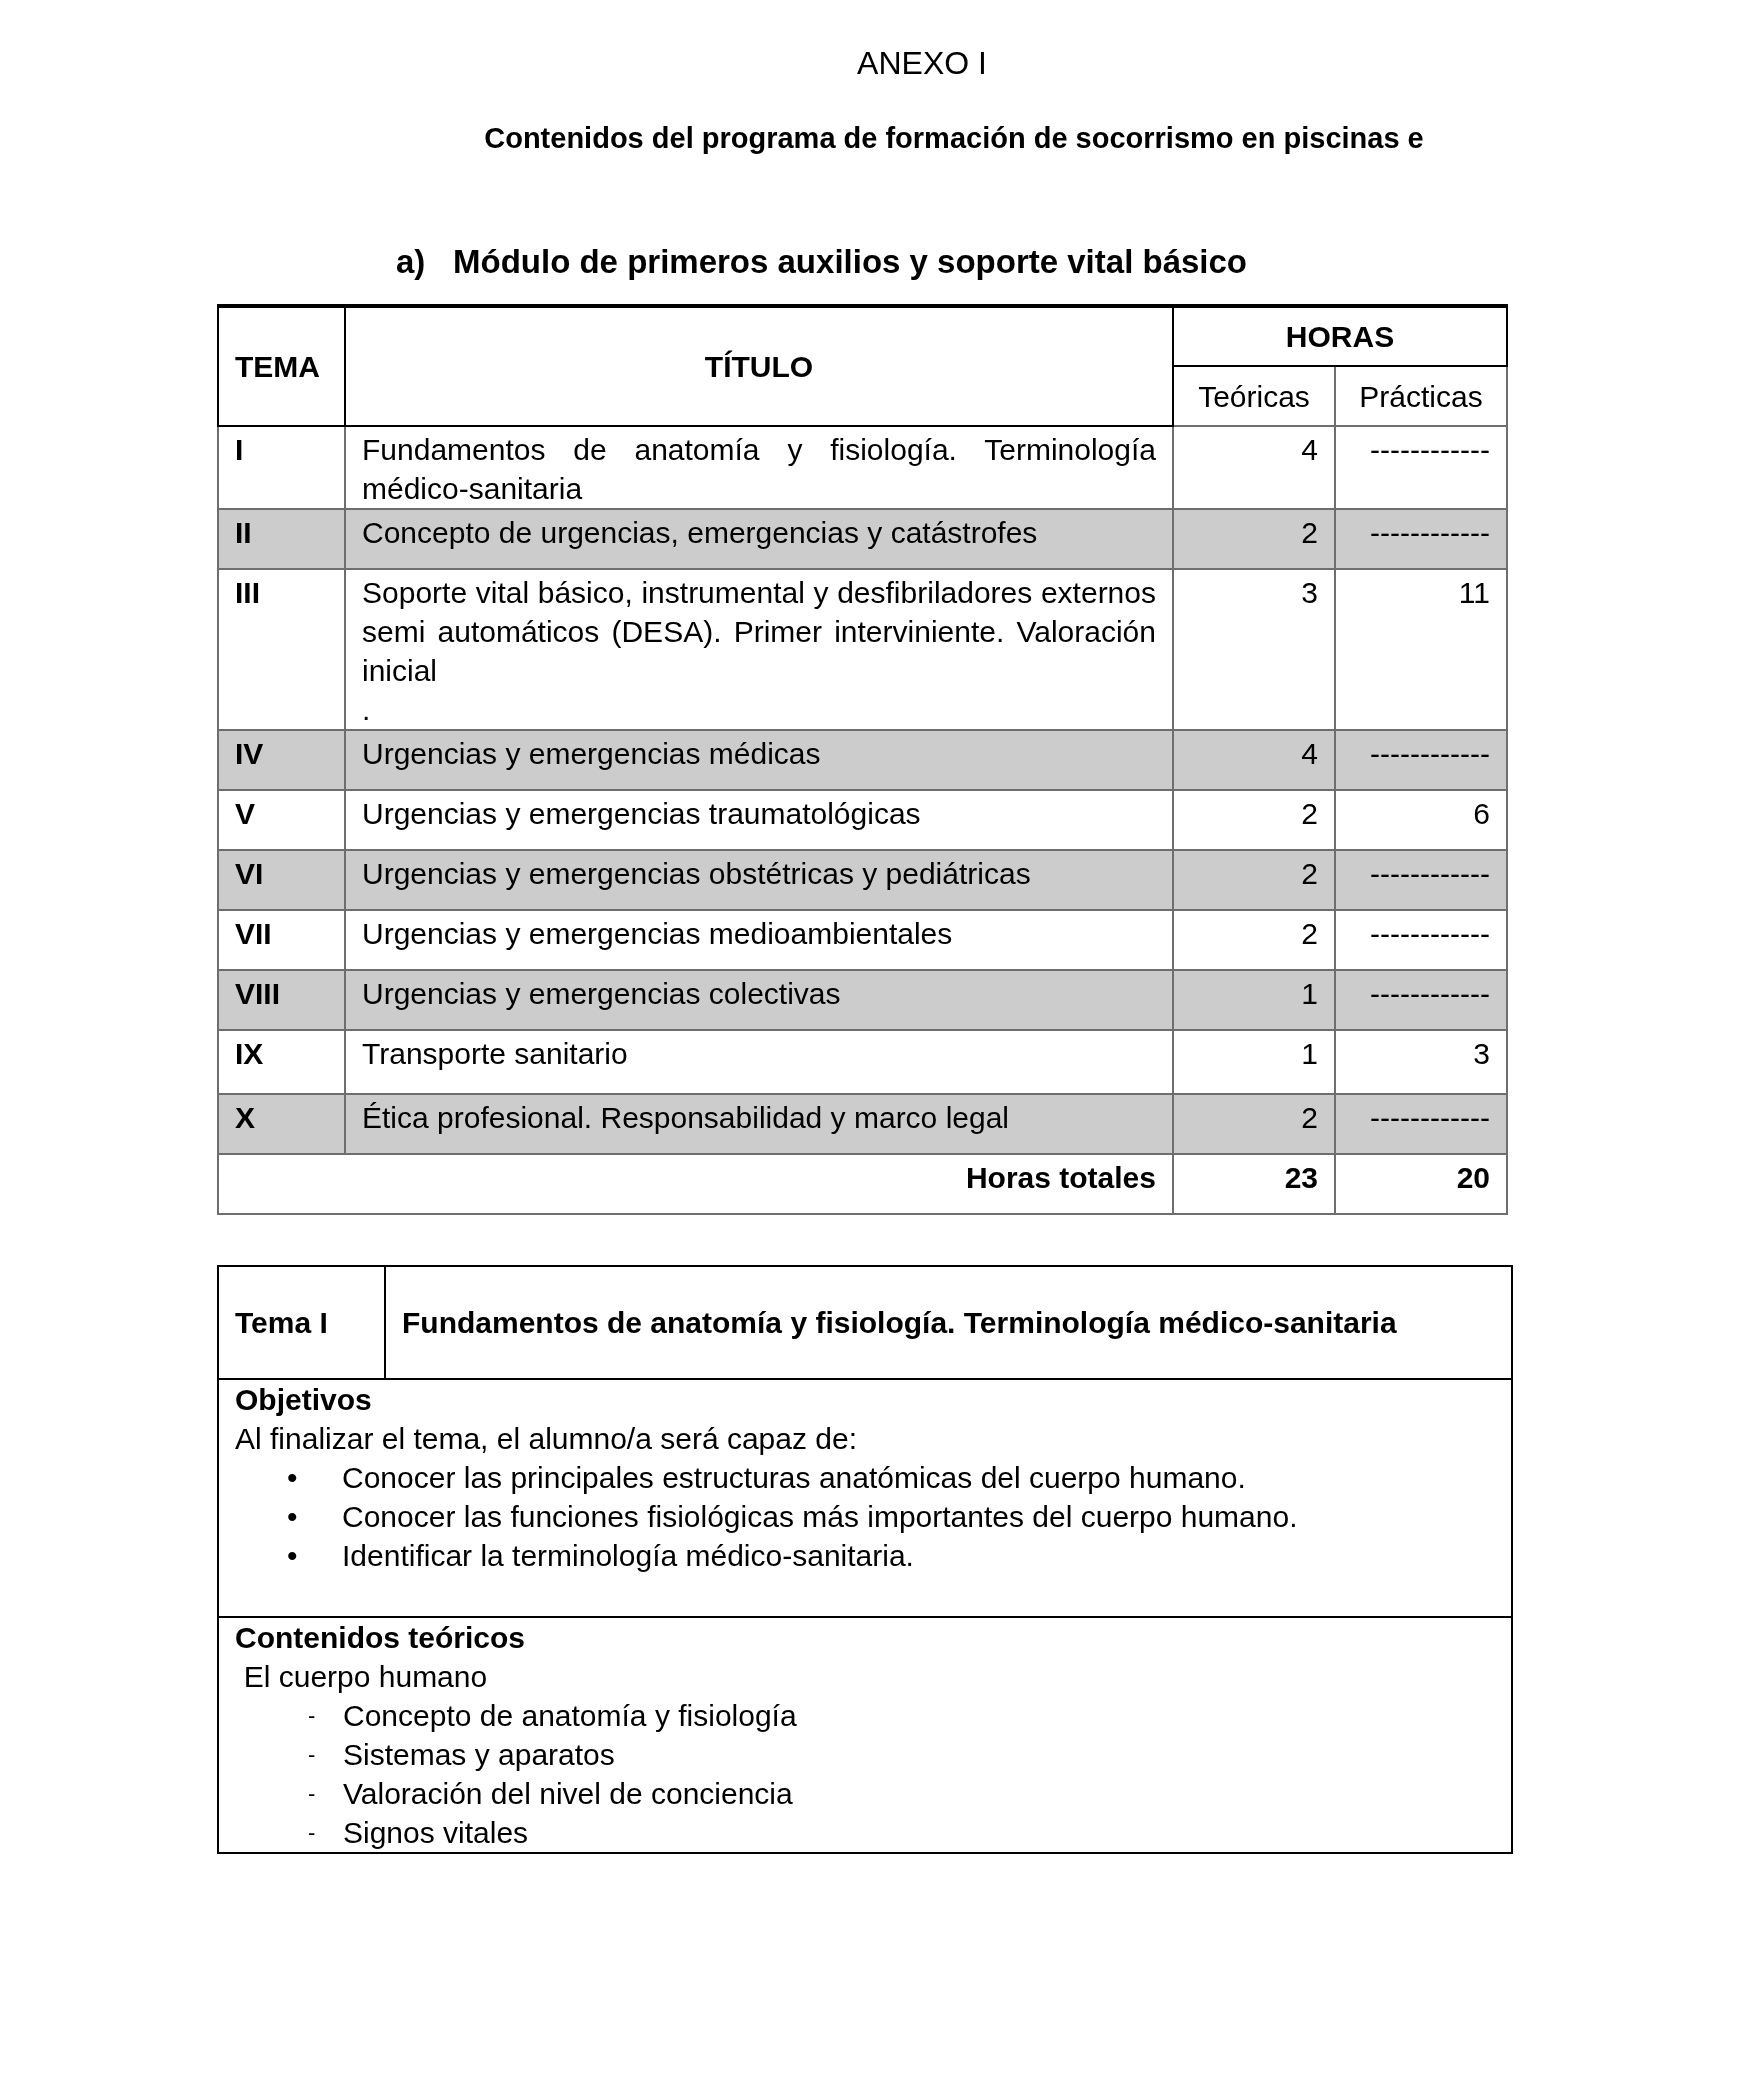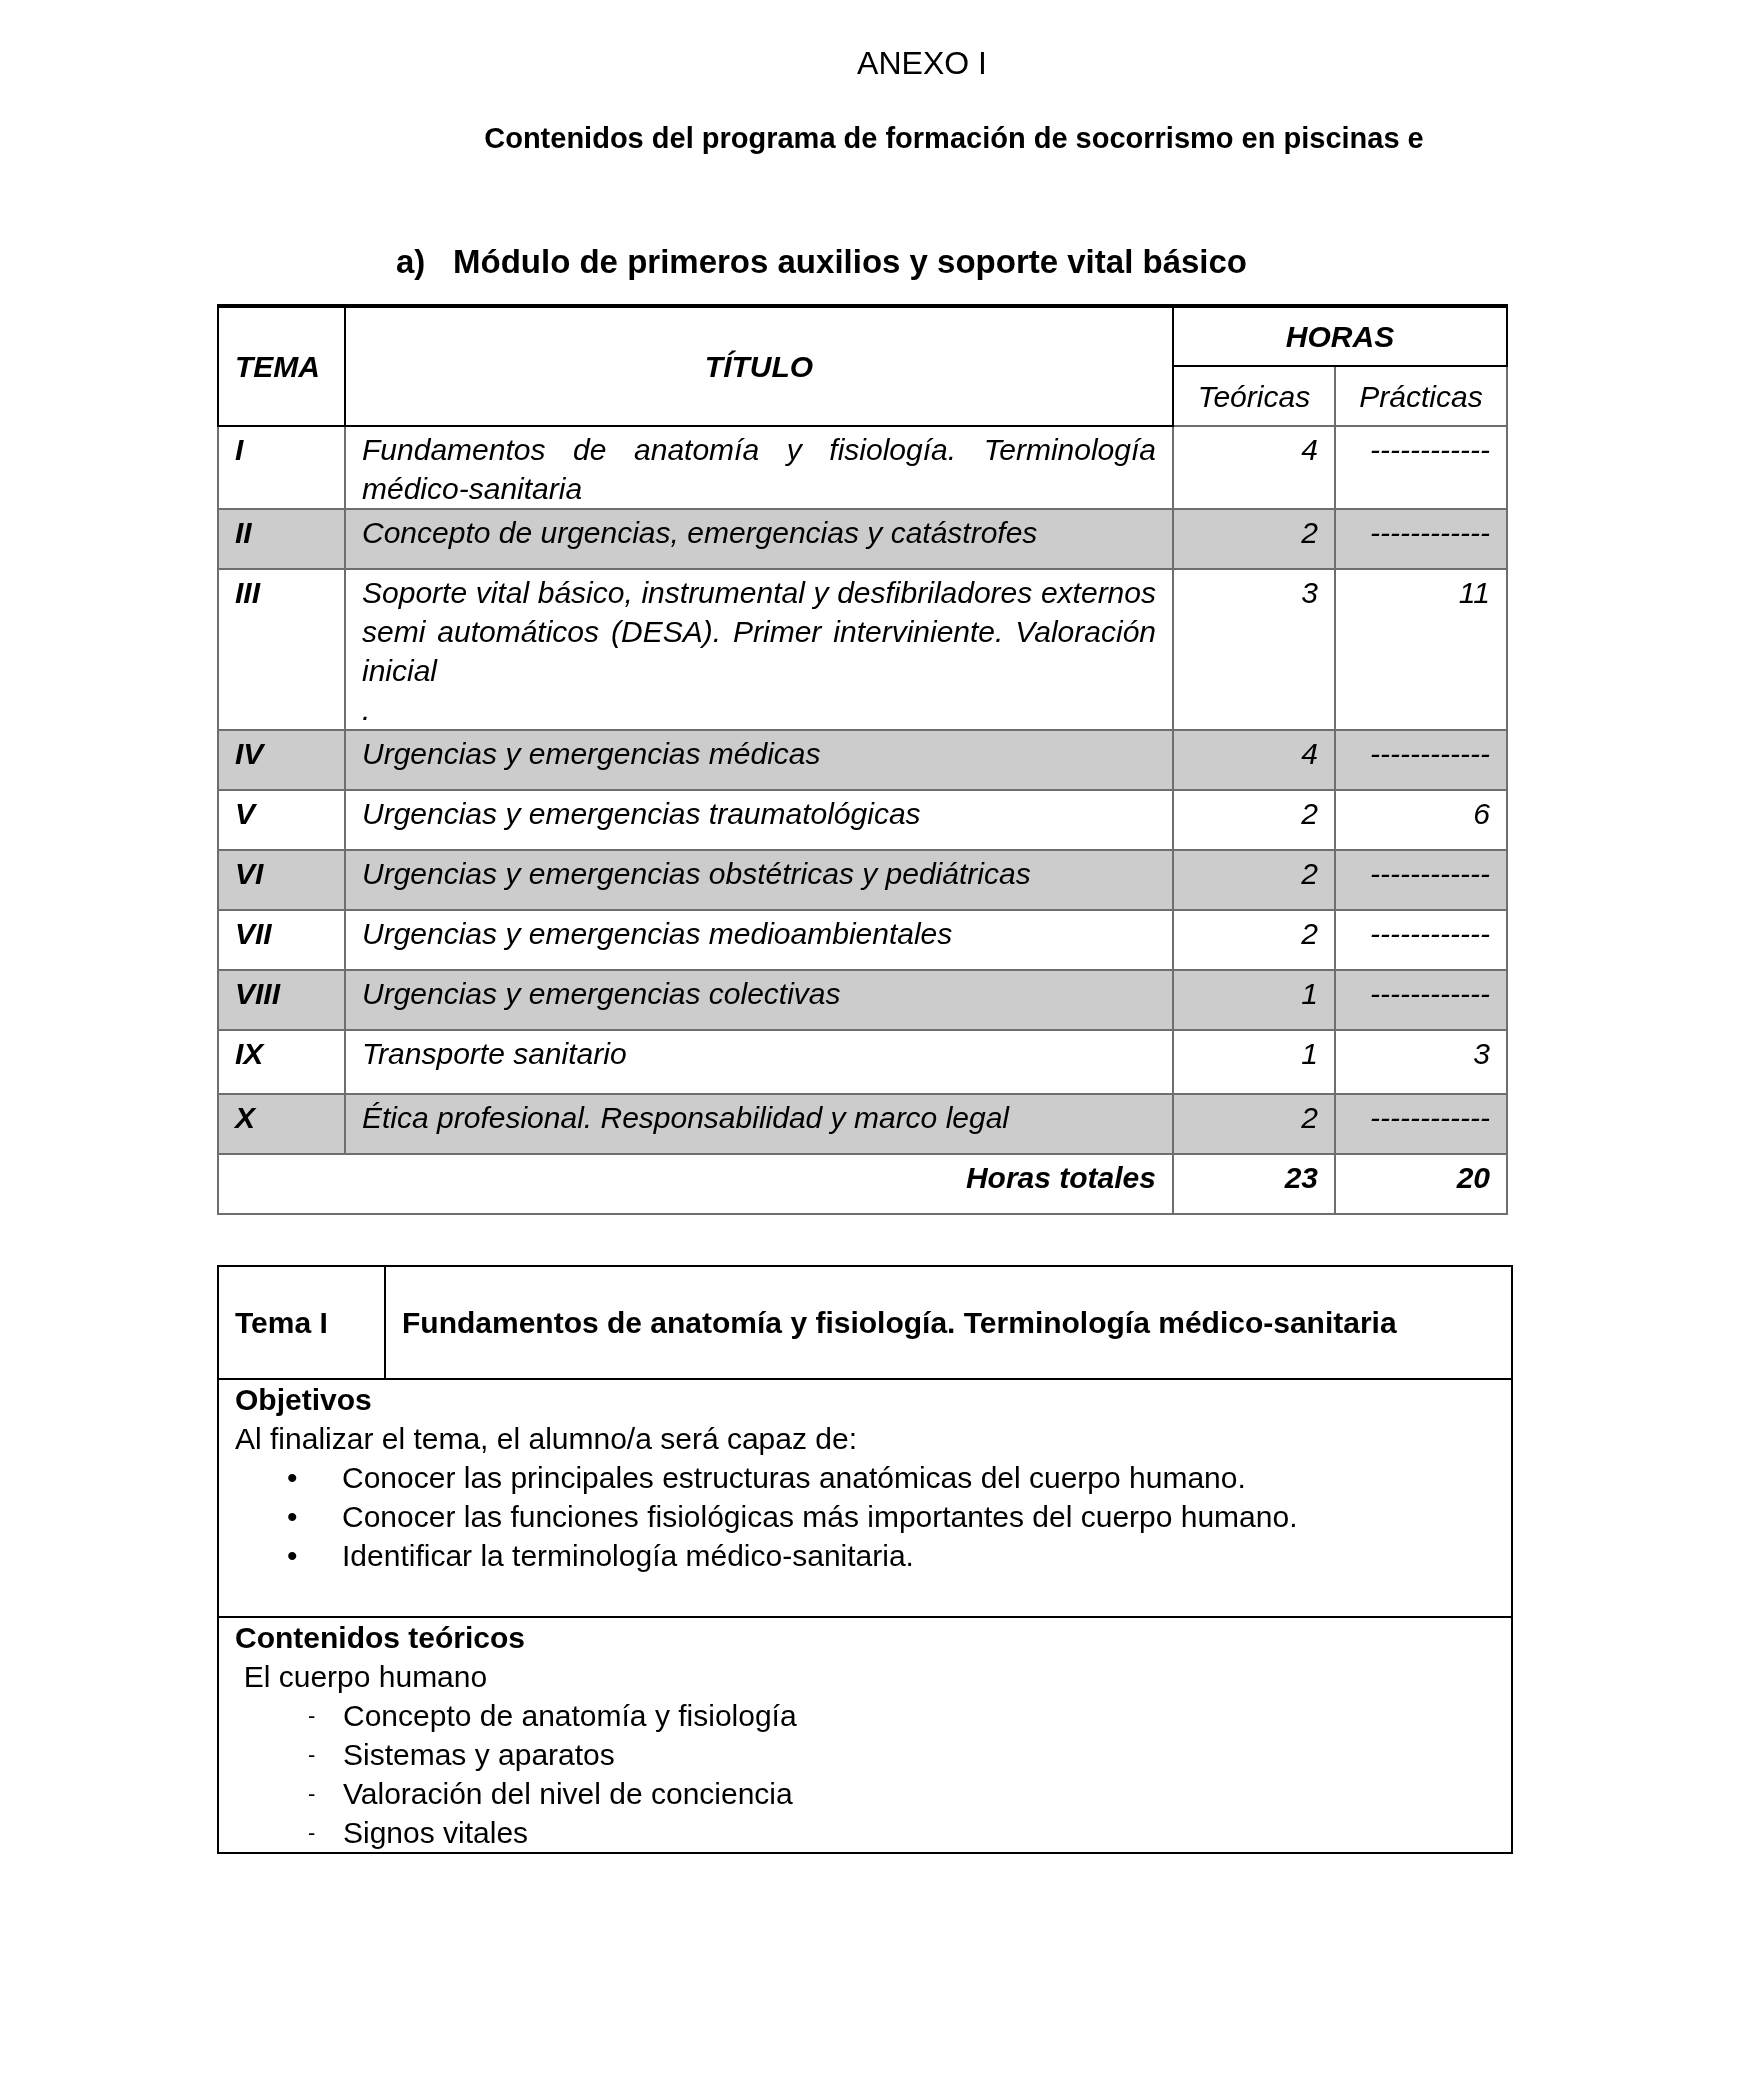--- a/index.html
+++ b/index.html
@@ -4,21 +4,21 @@
 <style>
   html, body { margin:0; padding:0; background:#ffffff; }
   body { width:1756px; height:2077px; position:relative; font-family:"Liberation Sans", sans-serif; color:#000; overflow:hidden; }
   .abs { position:absolute; }
   .anexo { left:0; width:1844px; top:45px; text-align:center; font-size:32px; }
   .title { left:306px; width:1296px; top:115px; text-align:center; font-size:29px; font-weight:bold; line-height:46px; }
   .subtitle { left:356px; top:243px; font-size:33px; font-weight:bold;margin-left:40px; }
   .subtitle .lbl { display:inline-block; width:57px; }
 
   table { border-collapse:collapse; table-layout:fixed; }
-  .t1 { position:absolute; left:217px; top:304px; width:1289px; font-size:30px;font-style:italic; }
+  .t1 { position:absolute; left:217px; top:304px; width:1289px; font-size:30px; }
   .t1 td, .t1 th { border:2.2px solid #6e6e6e; padding:0 16px; vertical-align:top; line-height:39px; }
   .t1 .hdr th { border-color:#000; }
   .t1 tr.top th { border-top:4.4px solid #000; }
   .t1 th { font-weight:bold; }
   .t1 .sub th { font-weight:normal; text-align:center; vertical-align:middle; }
   .t1 td.num { text-align:right; padding-top:2.9px; }
   .t1 td.tema { font-weight:bold; padding-top:2.9px; }
   .t1 td.titulo { text-align:justify; padding-top:2.9px; }
   .t1 tr.shade td { background:#cccccc; }
   .t1 tr.total td { font-weight:bold;text-align:right; }

